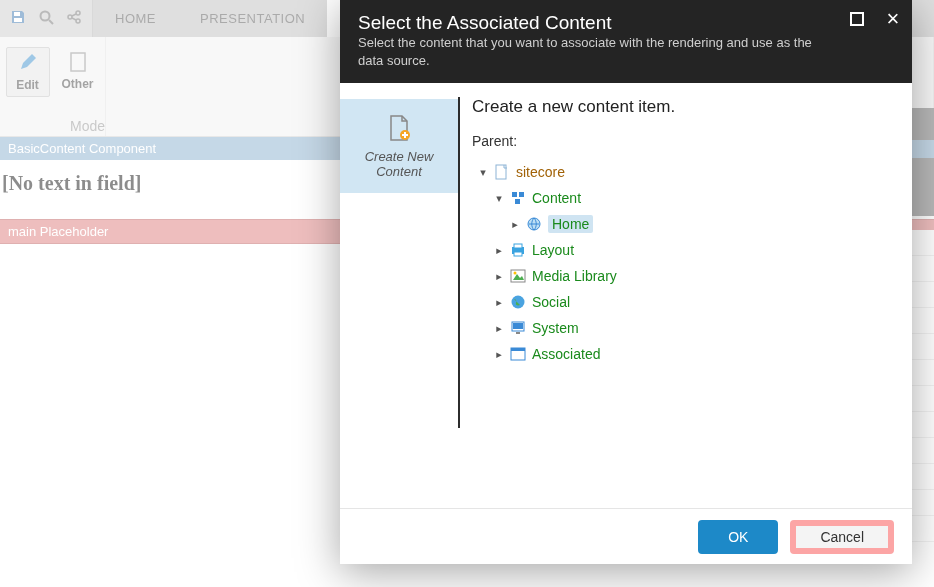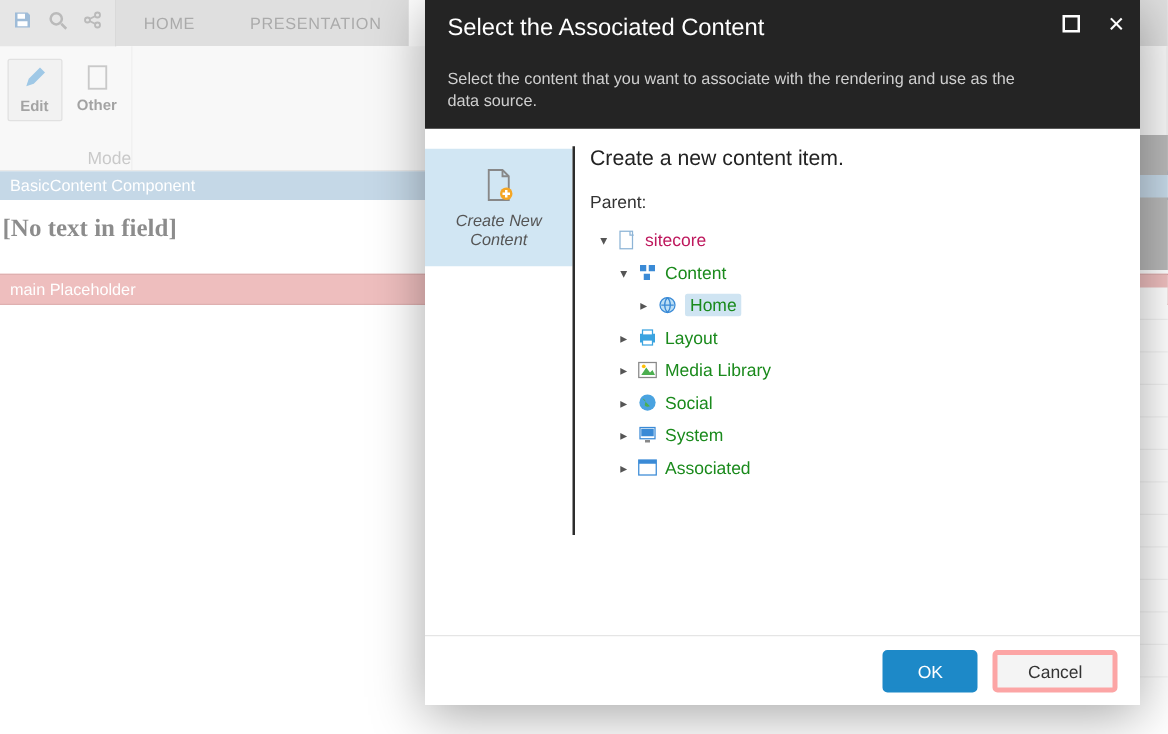--- a/index.html
+++ b/index.html
@@ -70,21 +70,21 @@
 
   
   .dialog {
     position: absolute; left: 340px; top: 0; width: 572px; height: 564px;
     background: #fff; box-shadow: 0 8px 40px rgba(0,0,0,.35);
     display: flex; flex-direction: column;
   }
   .dlg-header {
     background: #242424; color: #fff; padding: 12px 18px 14px; position: relative;
   }
-  .dlg-title { font-size: 19px; font-weight: 400; margin-bottom: 20px; }
+  .dlg-title { font-size: 19px; font-weight: 400; margin-bottom: 0; }
   .dlg-sub { font-size: 13px; color: #cfcfcf; line-height: 1.35; max-width: 470px; }
   .dlg-winicons { position: absolute; right: 10px; top: 10px; display: flex; gap: 18px; }
   .dlg-winicons span { width: 18px; height: 18px; display:inline-flex; align-items:center; justify-content:center; cursor:pointer; }
   .dlg-winicons .sq { border:2px solid #fff; width:14px; height:14px; }
   .dlg-winicons .x { font-size:22px; line-height:14px; color:#fff; }
 
   .dlg-body { flex:1; display:flex; position:relative; }
   .dlg-nav {
     width: 118px; padding: 16px 0 0; display:flex; flex-direction:column; gap:4px;
   }
@@ -107,33 +107,33 @@
     flex:1; height:34px; border:1px solid #ccc; padding:0 10px; font-size:14px;
   }
   .parent-label { font-size:14px; color:#333; margin-bottom:10px; display:block; }
 
   
   .tree { font-size:14px; color:#1a8a1c; }
   .tree .node { display:flex; align-items:center; gap:6px; height:26px; }
   .tree .caret { width:10px; color:#555; font-size:11px; display:inline-block; text-align:center; cursor:pointer;}
   .tree .ico { width:16px; height:16px; display:inline-flex; align-items:center; justify-content:center; }
   .tree .lbl { cursor:pointer; }
-  .tree .lbl.black { color:#be185d; }
+  .tree .lbl.black { color:#a16207; }
   .tree .lbl.sel { background:#cfe4f2; padding:1px 4px; border-radius:2px; }
   .tree .lvl1 { padding-left: 6px; }
   .tree .lvl2 { padding-left: 22px; }
   .tree .lvl3 { padding-left: 38px; }
 
   .dlg-footer {
     height:56px; border-top:1px solid #e5e5e5; display:flex; justify-content:flex-end;
     align-items:center; gap:12px; padding: 0 18px;
   }
   .btn {
     height:34px; padding:0 24px; border-radius:4px; font-size:14px; cursor:pointer;
-    border:4px solid #fca5a5; background:#f4f4f4; color:#333;
+    border:6px solid #fca5a5; background:#f4f4f4; color:#333;
   }
   .btn.primary {
     background:#1d89c8; border-color:#1d89c8; color:#fff;
   }
 </style>
 </head>
 <body>
 
 <div class="app">
   <div class="toolbar">

